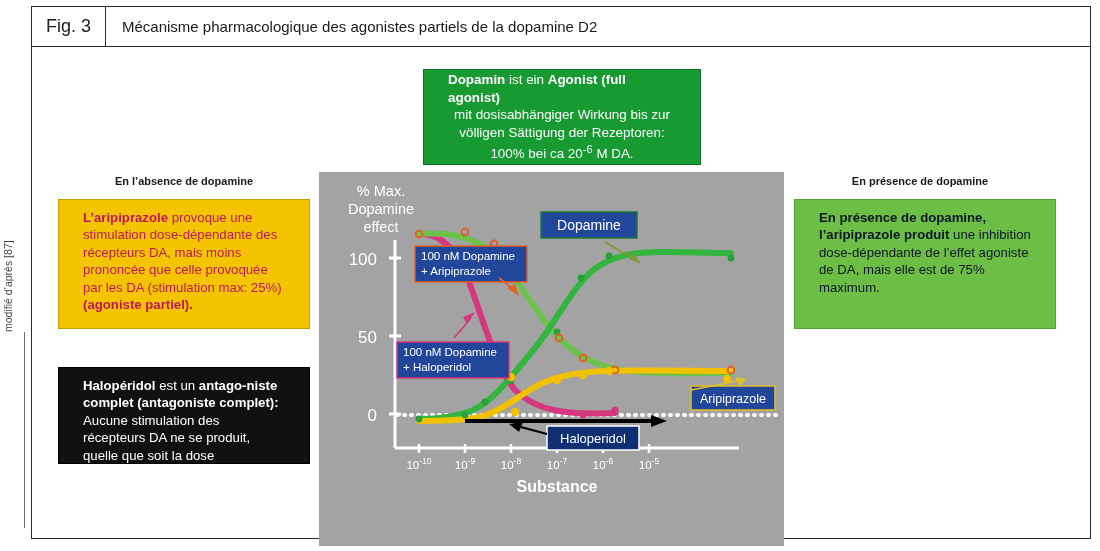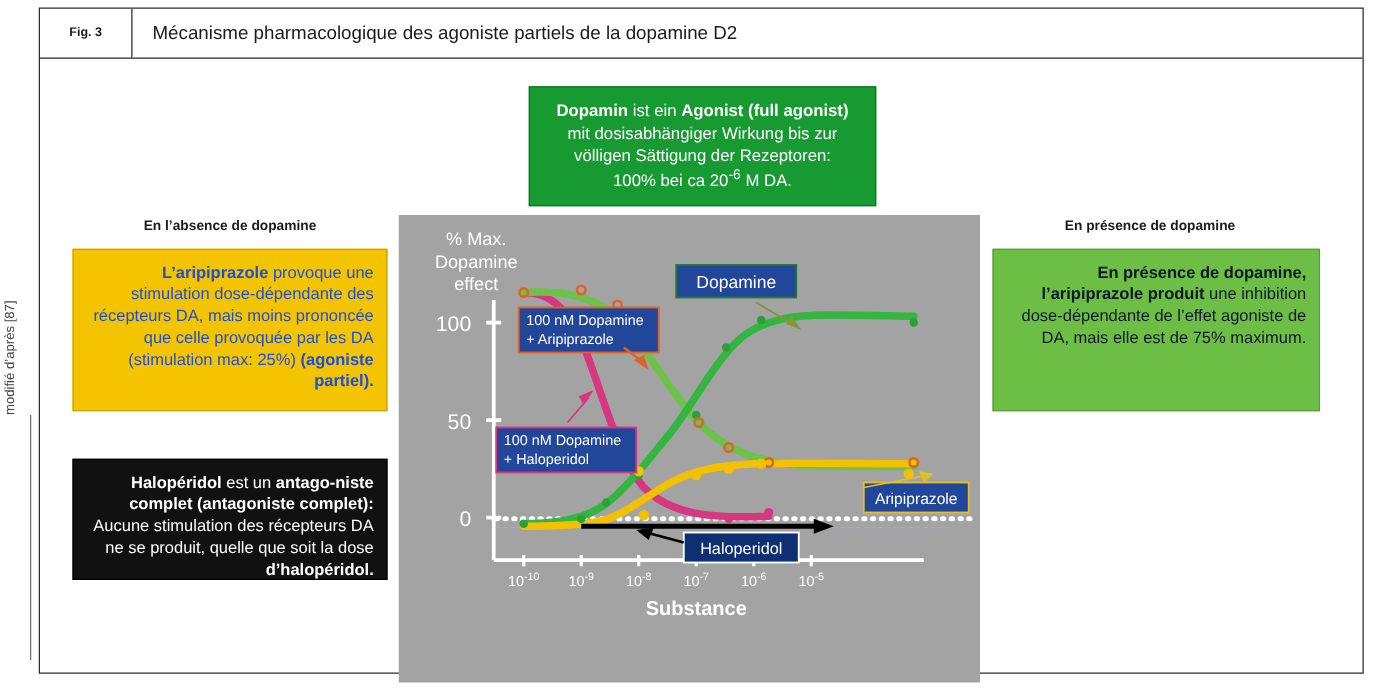--- a/index.html
+++ b/index.html
@@ -42,22 +42,22 @@
     box-sizing: border-box;
     border-bottom: 1px solid #2b2b2b;
     display: flex;
     align-items: stretch;
   }
   .caption-num {
     width: 74px;
     display: flex;
     align-items: center;
     justify-content: center;
-    font-weight: bold;
-    font-size: 10px;
+    font-weight: normal;
+    font-size: 18px;
     color: #1a1a1a;
     border-right: 1px solid #2b2b2b;
     box-sizing: border-box;
   }
   .caption-text {
     display: flex;
     align-items: center;
     padding-left: 16px;
     font-size: 15px;
     color: #1a1a1a;
@@ -103,32 +103,32 @@
     text-align: center;
     width: 260px;
   }
   .col-head.left  { left: 22px;  top: 128px; }
   .col-head.right { left: 758px; top: 128px; }
 
   
   .box {
     position: absolute;
     box-sizing: border-box;
-    text-align: right;
+    text-align: left;
     line-height: 1.32;
-    padding: 9px 10px;
+    padding: 9px 24px;
     border: 1px solid rgba(0,0,0,0.35);
   }
   .box .b { font-weight: bold; }
 
   .box-yellow {
     left: 26px; top: 152px;
     width: 252px; height: 130px;
     background: #f5c400;
-    color: #1d4ed8;
+    color: #be185d;
     font-size: 13.2px;
     border-color: #c9a100;
   }
   .box-black {
     left: 26px; top: 320px;
     width: 252px; height: 97px;
     background: #111111;
     color: #ffffff;
     font-size: 13.2px;
     border-color: #000000;
@@ -176,21 +176,21 @@
 
 <div id="figure-root">
 
   <div class="credit-rule"></div>
   <div class="credit">modifié d’après [87]</div>
 
   <div class="fig-outer">
 
     <div class="caption-bar">
       <div class="caption-num">Fig. 3</div>
-      <div class="caption-text">Mécanisme pharmacologique des agoniste partiels de la dopamine D2</div>
+      <div class="caption-text">Mécanisme pharmacologique des agonistes partiels de la dopamine D2</div>
     </div>
 
     <div class="content">
 
       <div class="col-head left">En l’absence de dopamine</div>
       <div class="col-head right">En présence de dopamine</div>
 
       <div class="box box-green-top">
         <div>
           <span class="b">Dopamin</span><span> ist ein </span><span class="b">Agonist (full agonist)</span>

